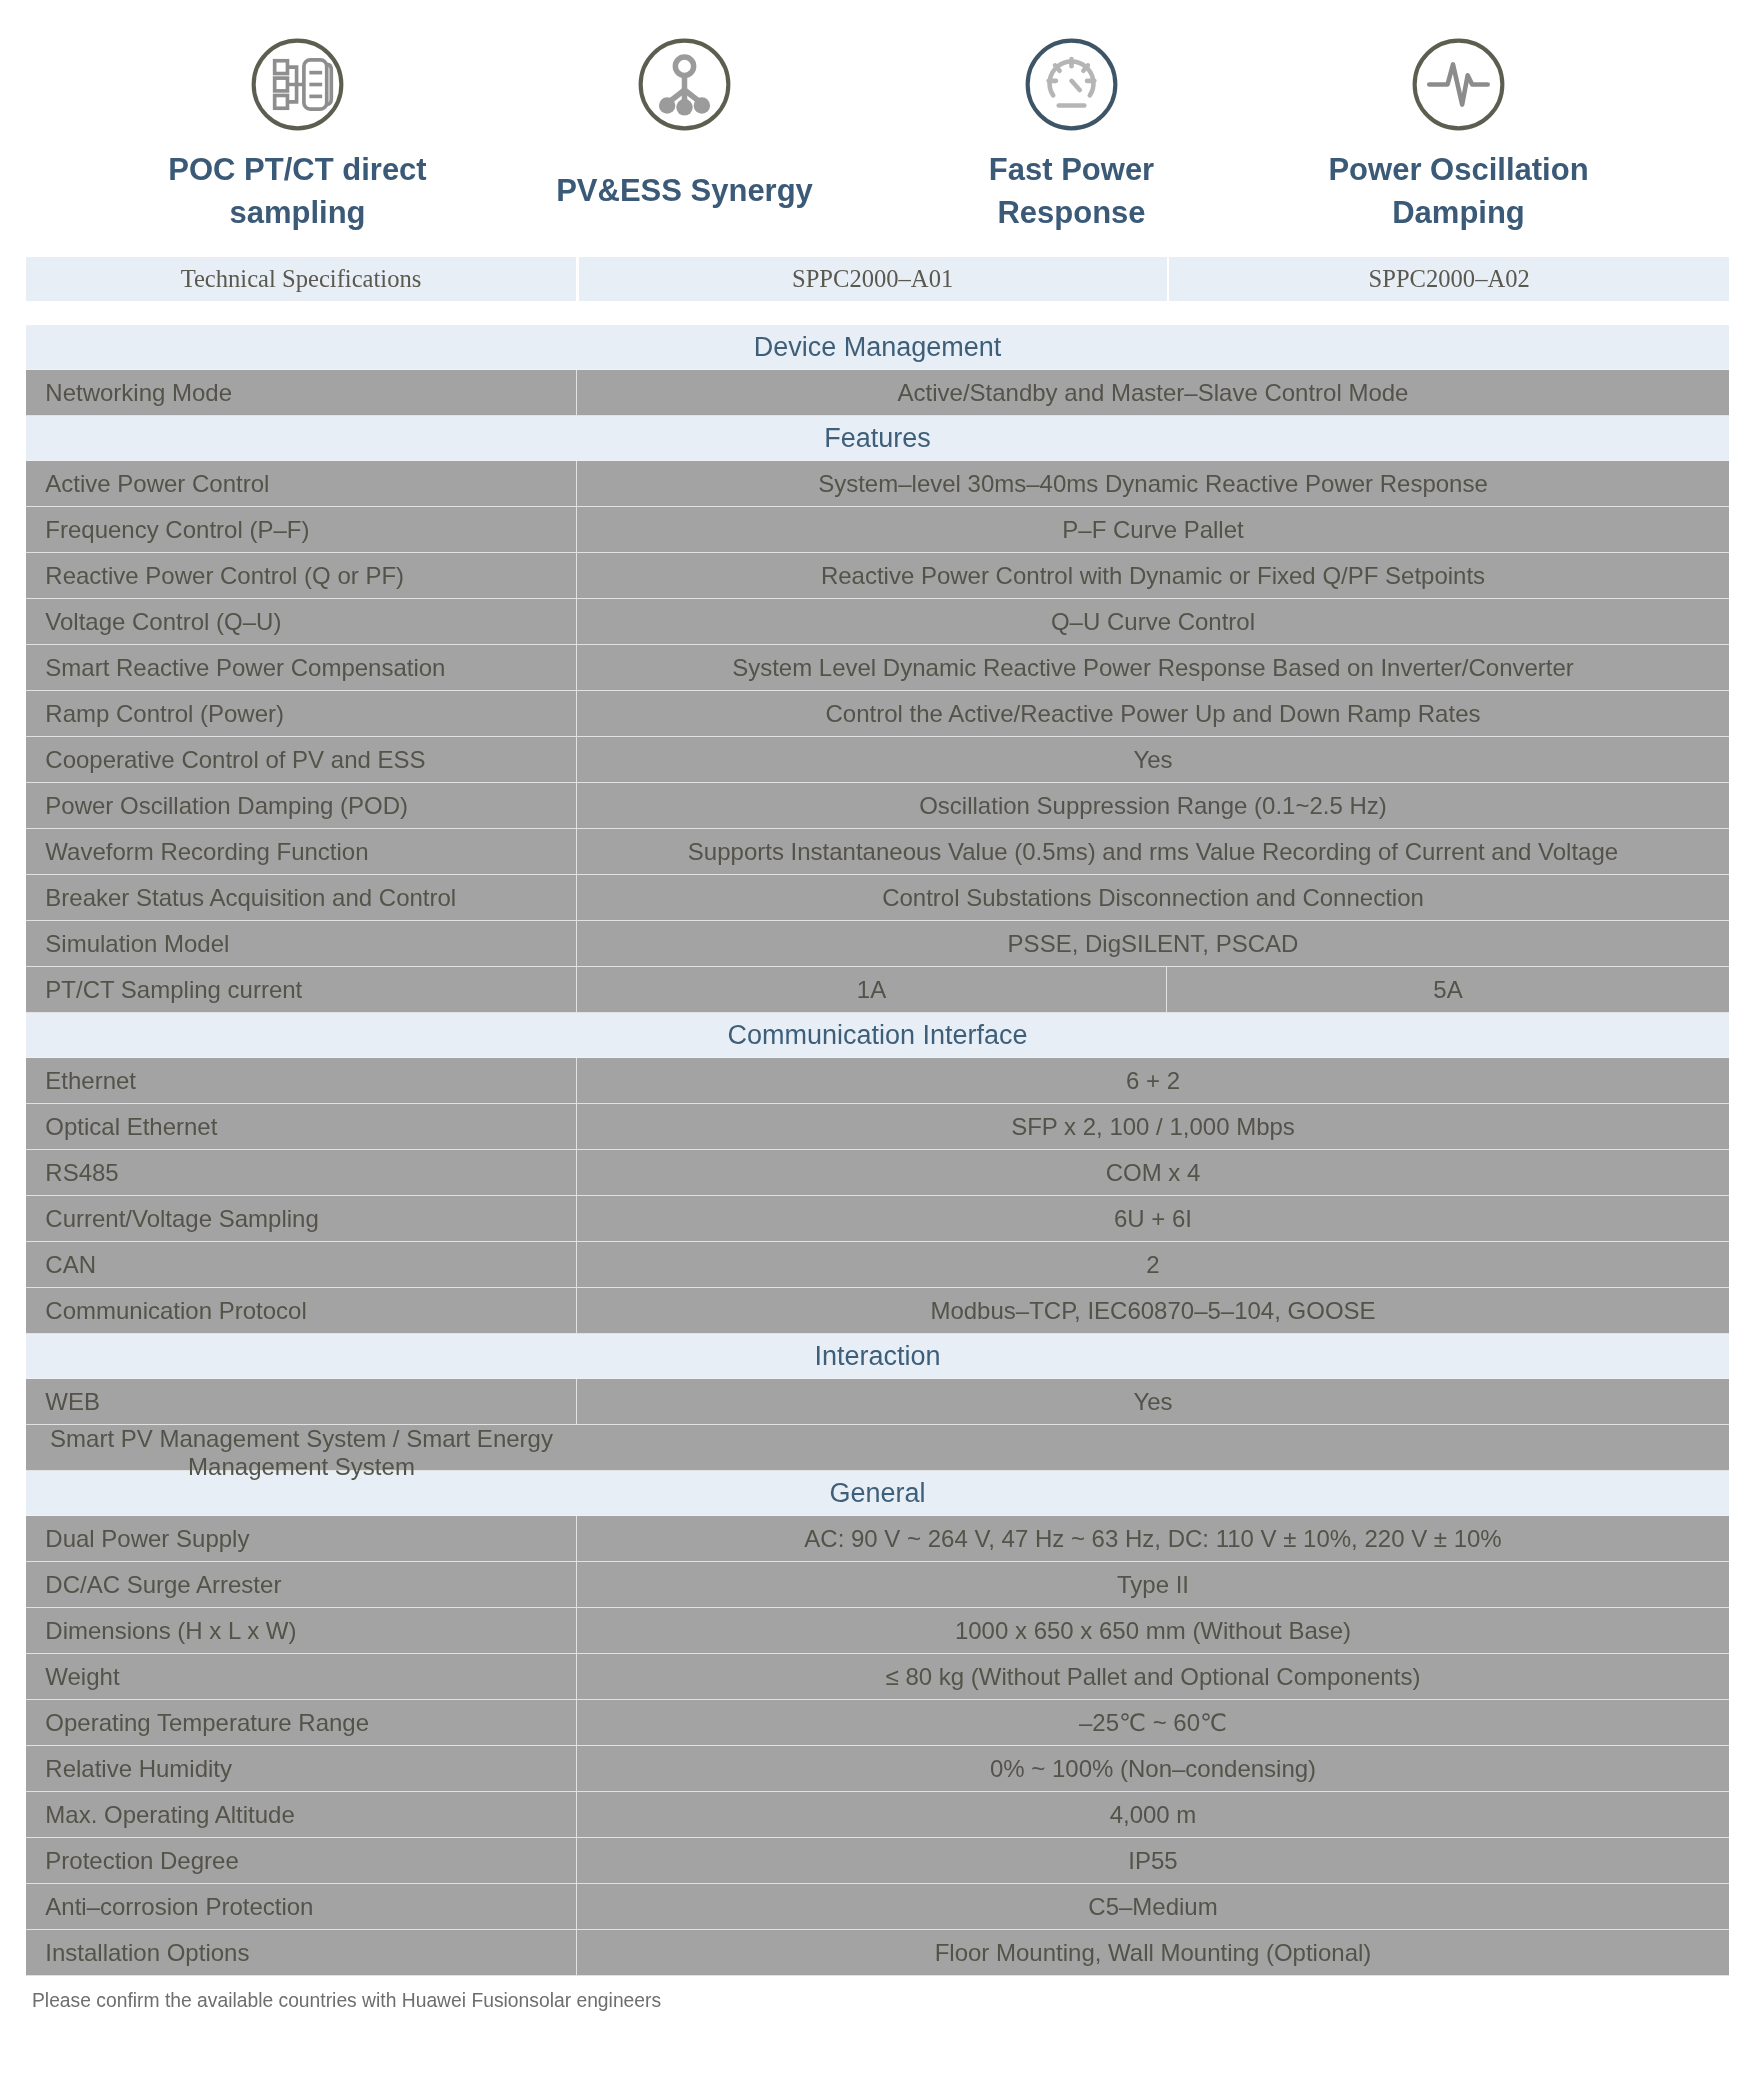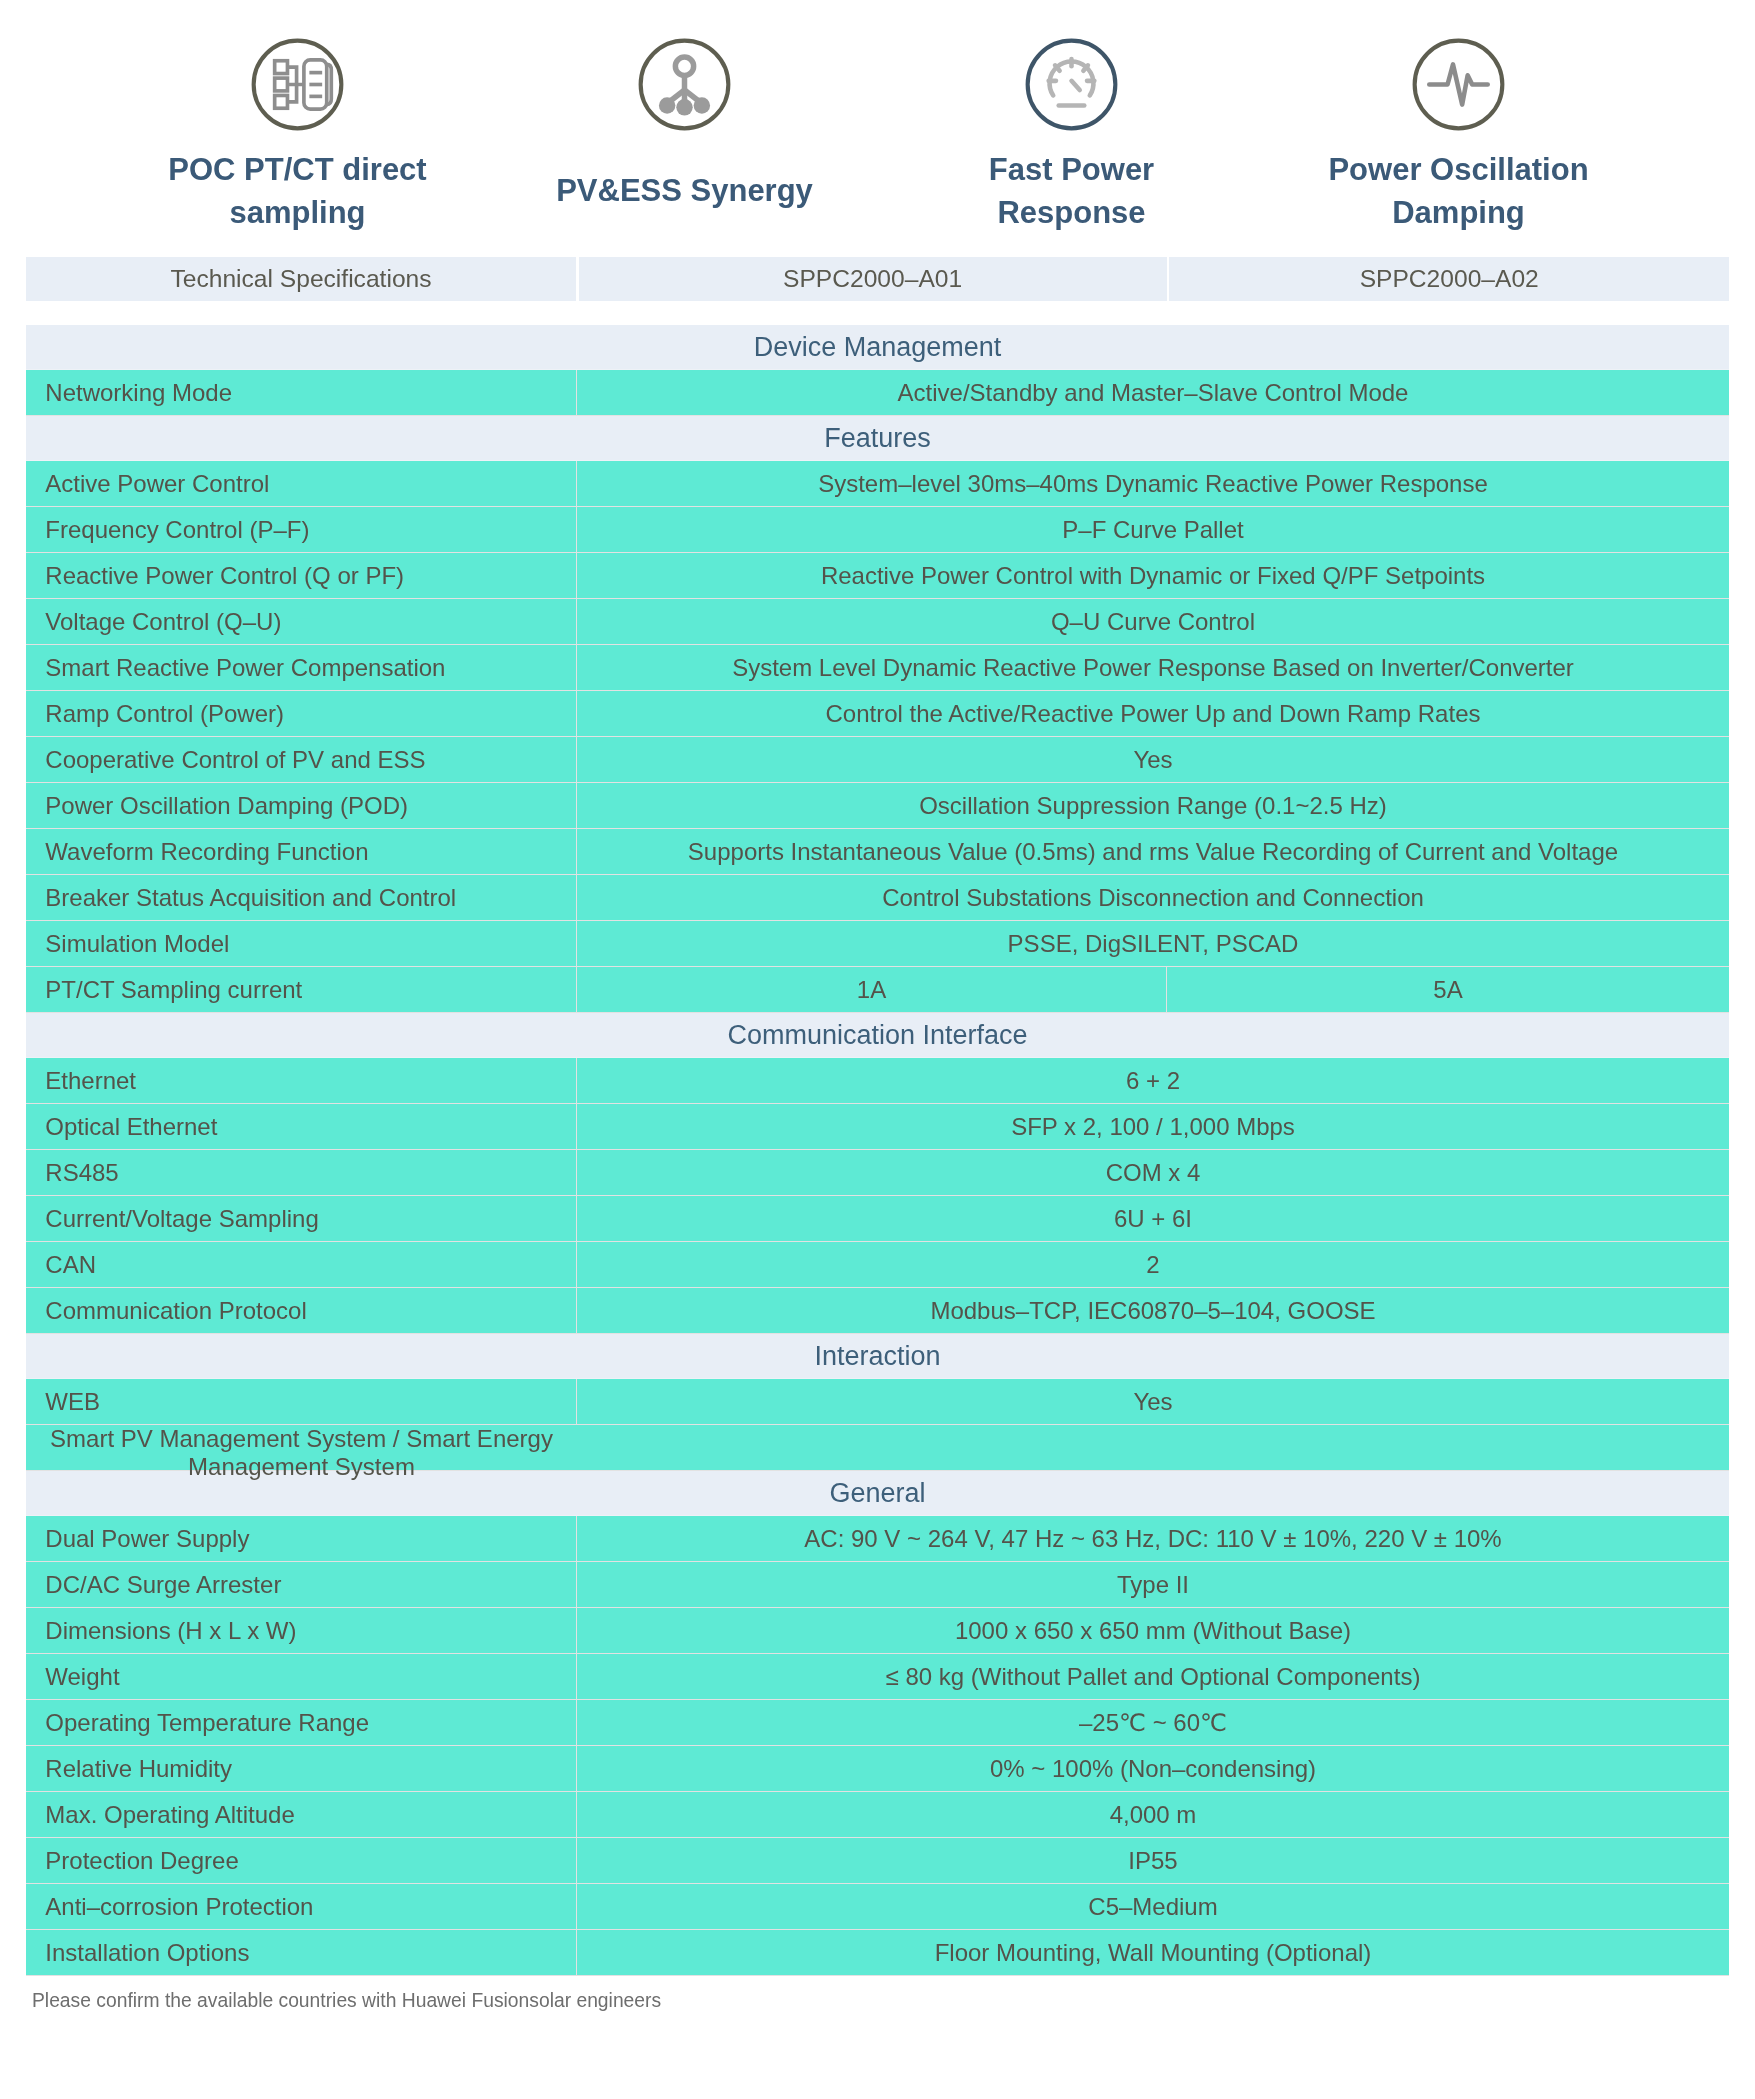--- a/index.html
+++ b/index.html
@@ -34,37 +34,38 @@
     color:var(--accent-blue);
   }
   .feature-label.w1{max-width:307px;}
   .feature-label.w3{max-width:219px;}
   .feature-label.w4{max-width:342px;}
   
   .spec-table{margin:0 26px;width:1703px;}
   .header-row{
     display:grid;grid-template-columns:550px 588px 560px;column-gap:2.6px;
     height:44px;
+    font-family:Liberation Serif, serif;
   }
   .header-cell{
     background:var(--section-bg);
     display:flex;align-items:center;justify-content:center;
     font-size:24.6px;color:var(--header-text);
   }
   .header-gap{height:24.6px;}
   .section-band{
     height:45px;background:var(--section-bg);
     display:flex;align-items:center;justify-content:center;
     font-size:27px;color:var(--section-title);
     border-bottom:0.9px solid #eef2f7;
   }
   .spec-row{
     display:grid;grid-template-columns:551px 1152px;
     height:46px;border-bottom:0.9px solid var(--line);
-    background:#5eead4;
+    background:#a3a3a3;
   }
   .spec-row.two{grid-template-columns:551px 590px 562px;}
   .cell{display:flex;align-items:center;font-size:24px;color:var(--body-text);}
   .cell.label{padding-left:19.3px;border-right:0.9px solid var(--line);justify-content:flex-start;}
   .cell.value{justify-content:center;text-align:center;}
   .spec-row.two .cell.value:nth-child(2){border-right:0.9px solid var(--line);}
   
   .footnote{
     margin:14px 0 0 32px;font-size:19.3px;color:var(--footnote-text);
   }

